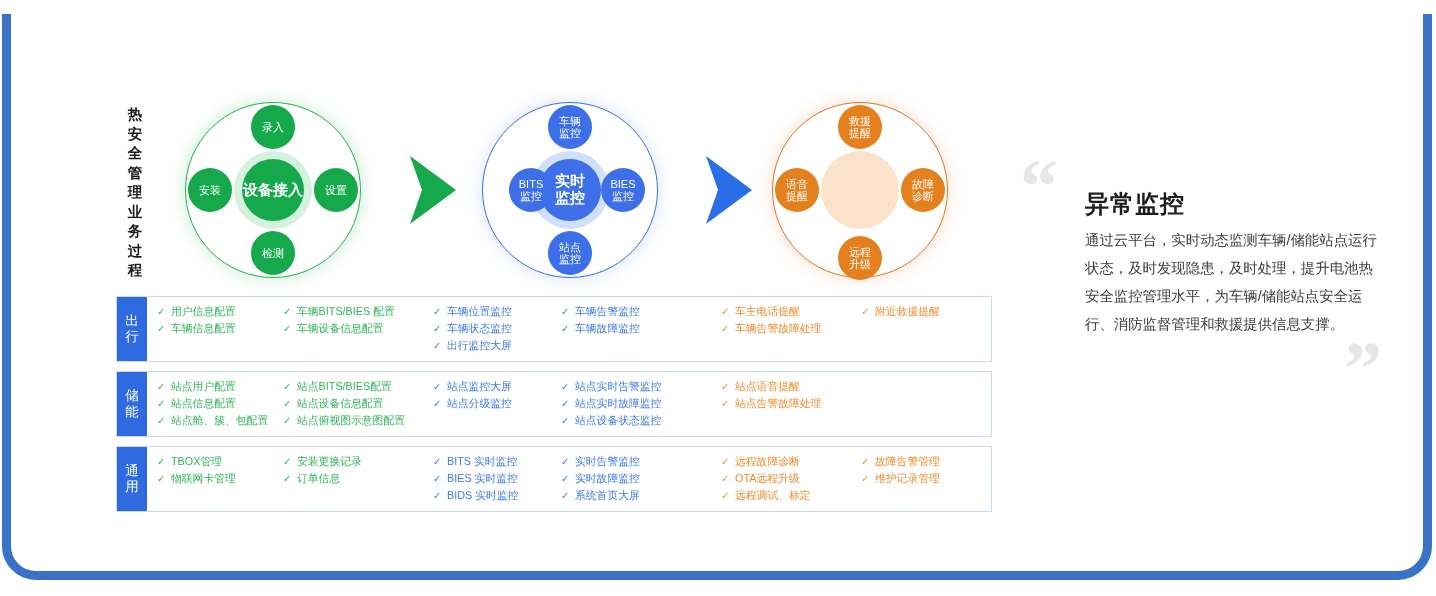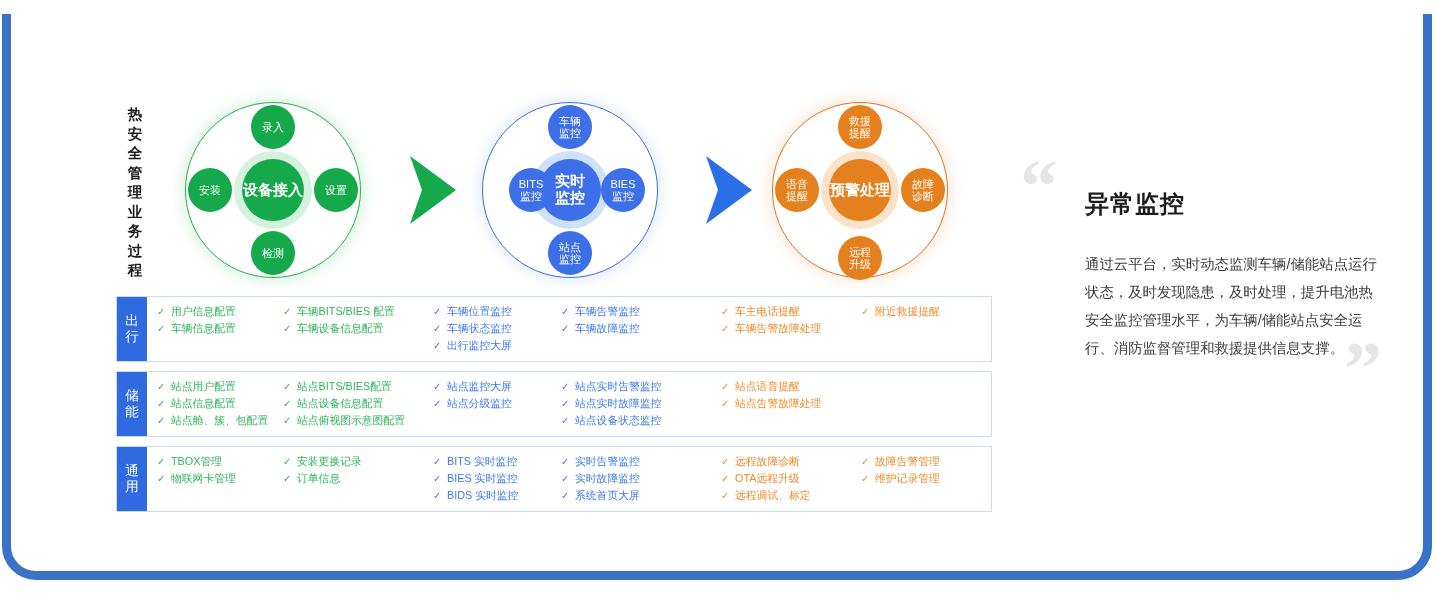--- a/index.html
+++ b/index.html
@@ -101,21 +101,21 @@
   .c-green .chk, .c-green .txt { color: #2fb457; }
   .c-blue  .chk, .c-blue  .txt { color: #3f7ae8; }
   .c-orange .chk, .c-orange .txt { color: #ef8b2a; }
 
   
   .qmark { position: absolute; color: #e6e6e6; font-weight: 700; line-height: 1;
            font-family: "Liberation Serif", "DejaVu Serif", serif; user-select:none; }
   .rtitle { position: absolute; left: 1085px; top: 188px;
             font-size: 24px; font-weight: 700; color: #1c1c1c; letter-spacing: 1px; }
   .rbody  { position: absolute; left: 1085px; top: 226px; width: 296px;
-            font-size: 14.4px; line-height: 28px; color: #3c3c3c; margin-top: 24px; }
+            font-size: 14.4px; line-height: 28px; color: #3c3c3c; }
 </style>
 </head>
 <body>
 
 <div id="stage">
 
   <div class="frame-blue"></div>
   <div class="frame-white-top"></div>
 
   <div class="vlabel" id="vlabel">
@@ -187,24 +187,20 @@
         <div class="bub sat" style="width: 44px; height: 44px; left: 66px; top: 129px;">
           <div>
             <div>站点</div>
             <div>监控</div>
           </div>
         </div>
       </div>
       <div class="cluster o" style="left: 772px; top: 102px; width: 176px; height: 176px;">
         <div class="ring" style="width: 176px; height: 176px;"></div>
         <div class="halo" style="width: 78px; height: 78px; left: 49px; top: 49px;"></div>
-        <div class="bub center" style="width: 62px; height: 62px; left: 57px; top: 57px;">
-          <div>预警</div>
-          <div>处理</div>
-        </div>
         <div class="bub sat" style="width: 44px; height: 44px; left: 66px; top: 3px;">
           <div>
             <div>救援</div>
             <div>提醒</div>
           </div>
         </div>
         <div class="bub sat" style="width: 44px; height: 44px; left: 3px; top: 66px;">
           <div>
             <div>语音</div>
             <div>提醒</div>

